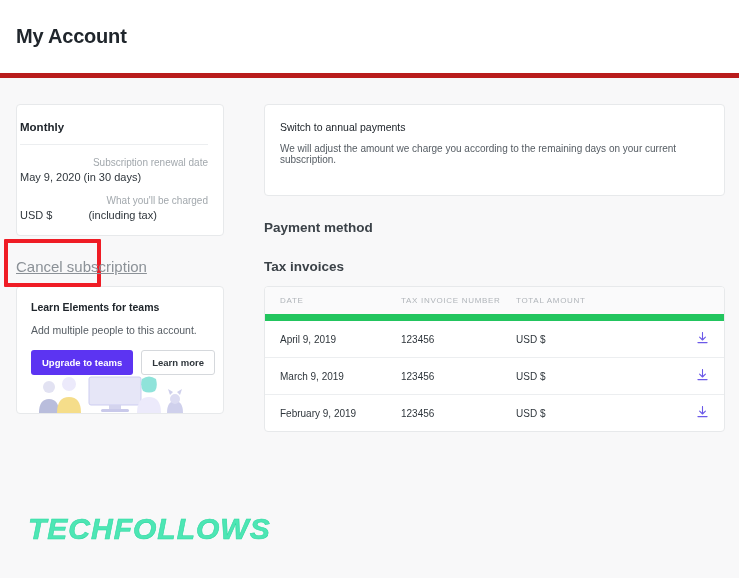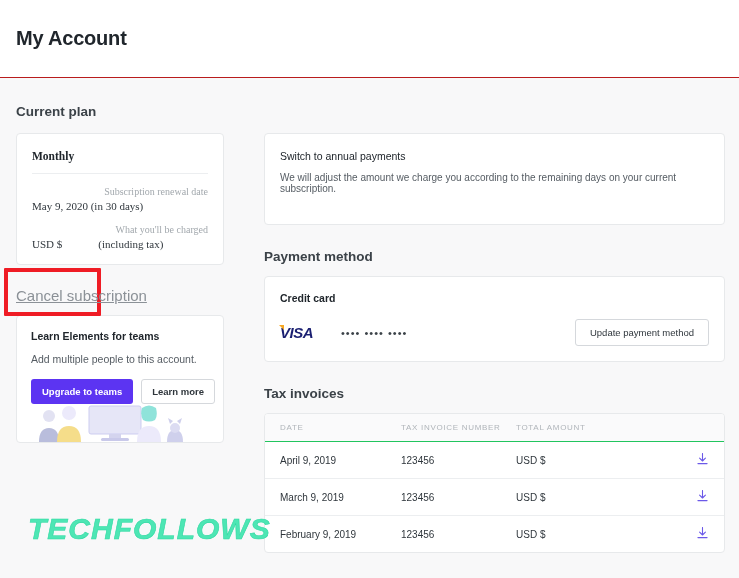--- a/index.html
+++ b/index.html
@@ -10,21 +10,21 @@
     background: #f8f8f9;
     font-family: "Liberation Sans", sans-serif;
     -webkit-font-smoothing: antialiased;
   }
   .page { position: relative; width: 739px; height: 578px; }
 
   
   .header {
     height: 78px;
     background: #ffffff;
-    border-bottom: 1px solid #b91c1c;
+    border-bottom: 5px solid #b91c1c;
     display: flex;
     align-items: center;
     padding-left: 16px;
   }
   .page-title {
     font-size: 20px;
     font-weight: bold;
     color: #20262c;
     letter-spacing: -0.2px;
   }
@@ -48,21 +48,21 @@
   .col-right { flex: 1; margin-left: 40px; }
 
   
   .card {
     background: #ffffff;
     border: 1px solid #e7e9eb;
     border-radius: 4px;
   }
 
   
-  .plan-card { padding: 16px 15px 14px 15px; font-family: Liberation Serif, serif; }
+  .plan-card { padding: 16px 15px 14px 3px; }
   .plan-name {
     font-size: 11.5px;
     font-weight: bold;
     color: #20262c;
     margin-bottom: 11px;
   }
   .plan-divider {
     height: 1px;
     background: #eceef0;
     margin-bottom: 12px;
@@ -218,21 +218,21 @@
   .table-card { overflow: hidden; }
   table { width: 100%; border-collapse: collapse; }
   thead th {
     background: #fafafb;
     text-align: left;
     font-size: 8px;
     font-weight: normal;
     color: #b0b5ba;
     letter-spacing: 0.7px;
     padding: 9px 0 9px 0;
-    border-bottom: 1px solid #22c55e;
+    border-bottom: 7px solid #22c55e;
   }
   tbody td {
     font-size: 10px;
     color: #2f363c;
     padding: 11px 0;
     border-bottom: 1px solid #eceef0;
   }
   tbody tr:last-child td { border-bottom: none; }
   .c-date { width: 136px; padding-left: 15px !important; }
   .c-num  { width: 115px; }
@@ -257,21 +257,20 @@
 </head>
 <body>
 
 <div class="page">
 
   <div class="header">
     <div class="page-title">My Account</div>
   </div>
 
   <div class="body">
-    <div class="section-title">Current plan</div>
 
     <div class="cols">
 
       <div class="col-left">
 
         <div class="card plan-card">
           <div class="plan-name">Monthly</div>
           <div class="plan-divider"></div>
           <div class="field-label">Subscription renewal date</div>
           <div class="field-value">May 9, 2020 (in 30 days)</div>
@@ -321,31 +320,20 @@
 
       <div class="col-right">
 
         <div class="card annual-card">
           <div class="annual-title">Switch to annual payments</div>
           <div class="annual-desc">We will adjust the amount we charge you according to the remaining days on your current subscription.</div>
         </div>
 
         <div class="sub-head">Payment method</div>
 
-        <div class="card pay-card">
-          <div class="pay-label">Credit card</div>
-          <div class="pay-row">
-            <span class="visa">
-              <span class="tick"></span><span>VISA</span>
-            </span>
-            <span class="masked">•••• •••• ••••</span>
-            <span class="spacer"></span>
-            <button class="btn-update">Update payment method</button>
-          </div>
-        </div>
 
         <div class="sub-head">Tax invoices</div>
 
         <div class="card table-card">
           <table>
             <thead>
               <tr>
                 <th class="c-date">DATE</th>
                 <th class="c-num">TAX INVOICE NUMBER</th>
                 <th class="c-amt">TOTAL AMOUNT</th>

